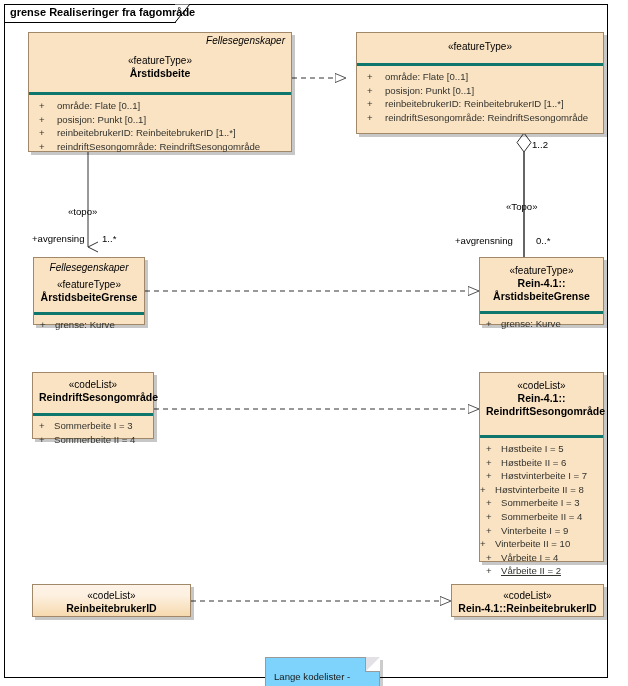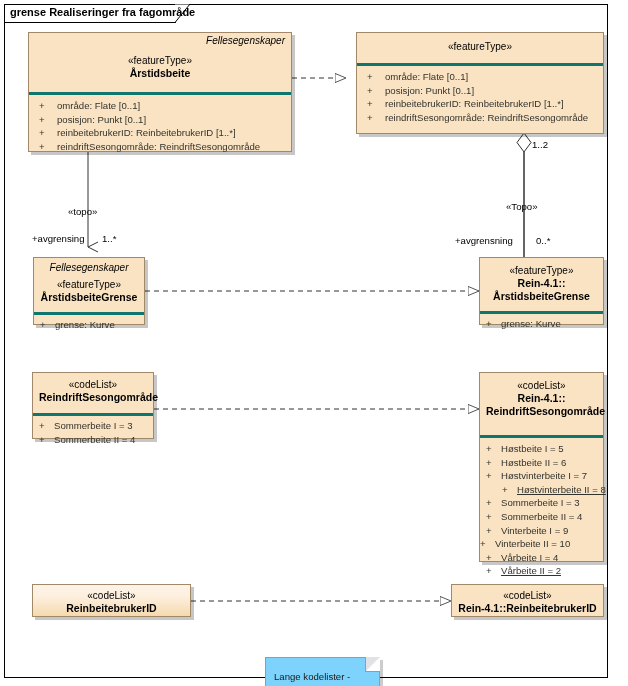--- a/index.html
+++ b/index.html
@@ -297,21 +297,21 @@
     <div class="attrs sep" style="margin-top:12px;padding:4px 0 3px 0;">
       <div class="attr" style="padding-left:6px;">
         <span class="vis" style="width:15px;">+</span><span>Høstbeite I = 5</span>
       </div>
       <div class="attr" style="padding-left:6px;">
         <span class="vis" style="width:15px;">+</span><span>Høstbeite II = 6</span>
       </div>
       <div class="attr" style="padding-left:6px;">
         <span class="vis" style="width:15px;">+</span><span>Høstvinterbeite I = 7</span>
       </div>
-      <div class="attr" style="padding-left:22px;text-decoration:underline;">
+      <div class="attr" style="padding-left:0;">
         <span class="vis" style="width:15px;">+</span><span>Høstvinterbeite II = 8</span>
       </div>
       <div class="attr" style="padding-left:6px;">
         <span class="vis" style="width:15px;">+</span><span>Sommerbeite I = 3</span>
       </div>
       <div class="attr" style="padding-left:6px;">
         <span class="vis" style="width:15px;">+</span><span>Sommerbeite II = 4</span>
       </div>
       <div class="attr" style="padding-left:6px;">
         <span class="vis" style="width:15px;">+</span><span>Vinterbeite I = 9</span>

